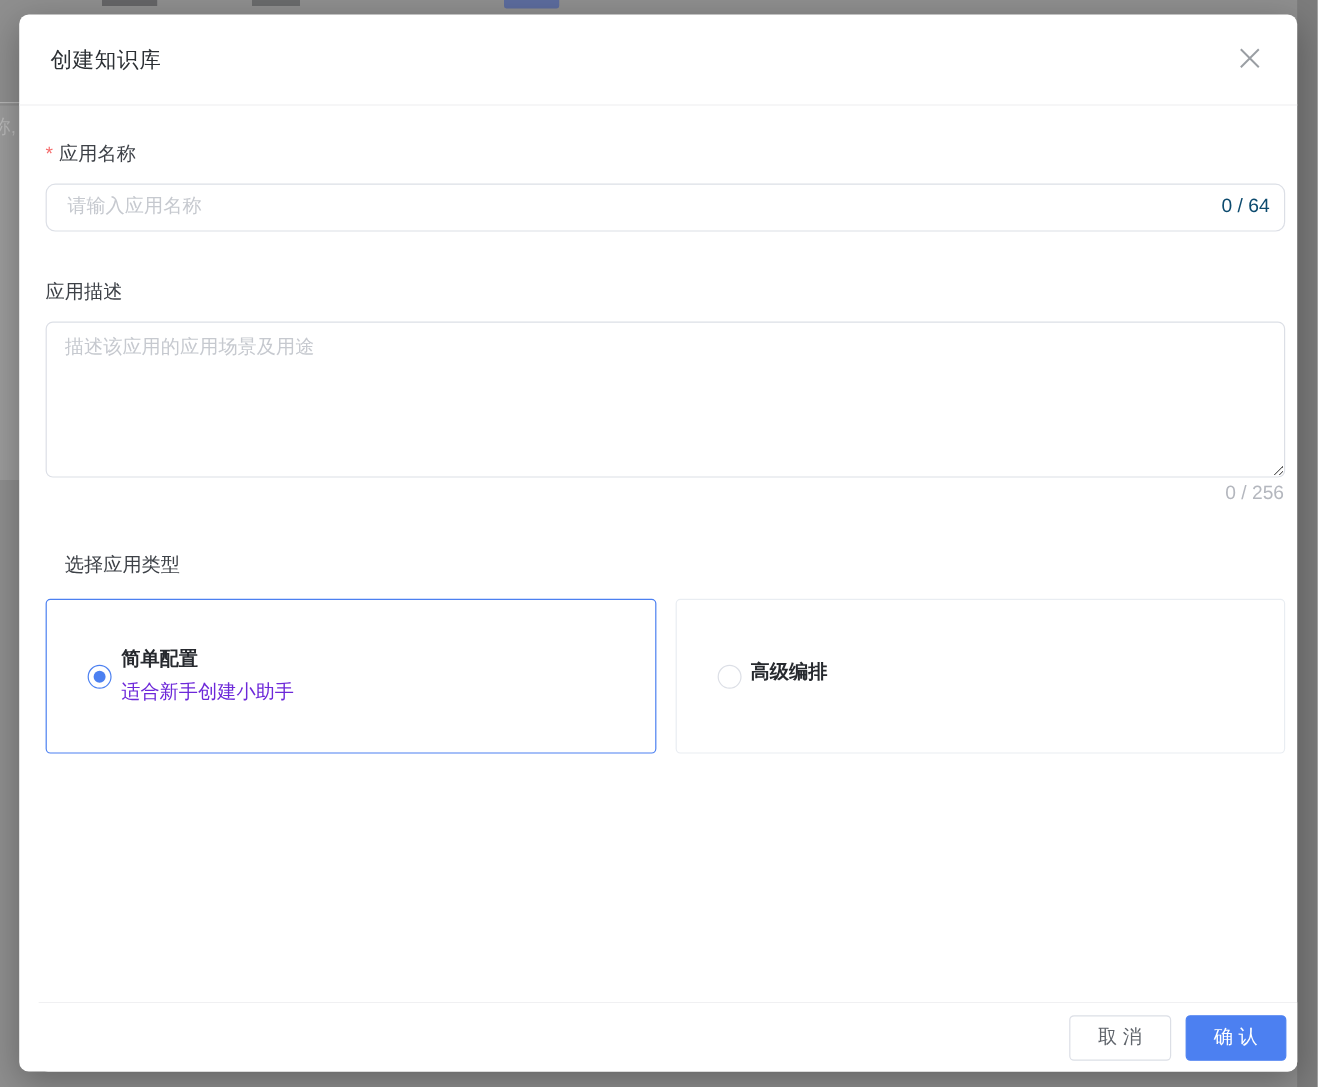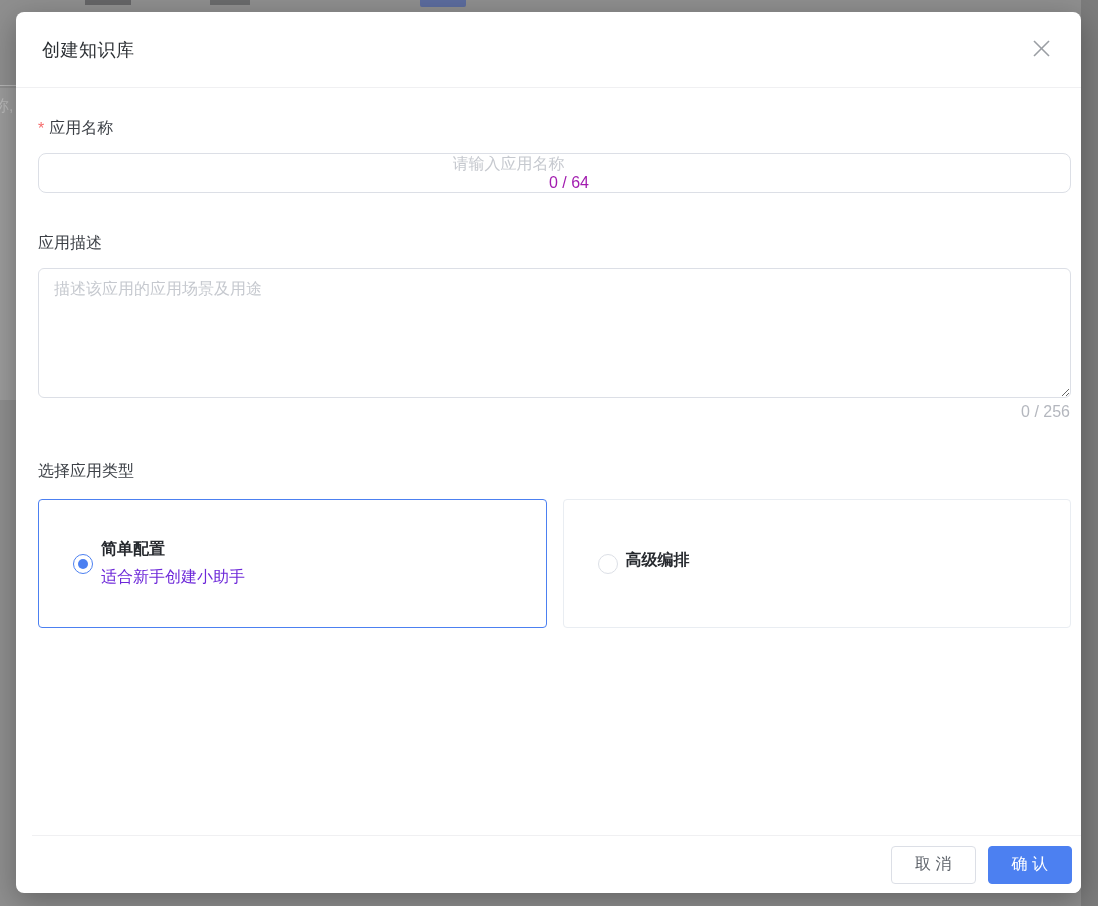--- a/index.html
+++ b/index.html
@@ -38,37 +38,37 @@
     cursor:pointer; background:none; border:none; padding:0;
   }
   .modal-body { padding:30px 10px 0 22px; }
   .form-label {
     display:flex; align-items:center; gap:5px;
     font-size:16px; color:#3d4147; margin-bottom:14px;
   }
   .required-star { color:#f56c6c; font-size:16px; }
   .input-wrap {
     height:40px; border:1px solid #dcdfe6; border-radius:8px; background:#fff;
-    display:flex; align-items:center; padding:0 12px 0 15px;flex-direction:column;
+    display:flex; align-items:center; padding:0 12px 0 15px;
   }
   .input-wrap input {
     flex:1; border:none; outline:none; font-size:16px; color:#333;
     font-family:"Liberation Sans", sans-serif; background:transparent; min-width:0;
   }
   .input-wrap input::placeholder, textarea::placeholder { color:#c6c9cf; opacity:1; }
-  .char-counter { font-size:16px; color:#a21caf; margin-left:26px; white-space:nowrap; }
+  .char-counter { font-size:16px; color:#0c4a6e; margin-left:26px; white-space:nowrap; }
   .field-gap { height:40px; }
   textarea.desc-area {
     display:block; width:100%; height:130px; resize:vertical;
     border:1px solid #dcdfe6; border-radius:6px; outline:none;
     padding:10px 15px; font-size:16px; color:#333;
     font-family:"Liberation Sans", sans-serif;
   }
   .counter-below { text-align:right; font-size:16px; color:#b4b7be; margin-top:5px; padding-right:1px; }
-  .type-label { margin-top:40px; margin-bottom:17px; }
+  .type-label { margin-top:40px; margin-bottom:17px;margin-left:16px; }
   .card-row { display:flex; gap:16px; }
   .type-card {
     flex:1; height:129px; background:#fff;
     border:1px solid #e9edf2; border-radius:4px;
     display:flex; align-items:center; padding-left:34px; cursor:pointer;
   }
   .type-card.selected { border-color:#4c80f1; }
   .radio-outer {
     width:20px; height:20px; border-radius:50%;
     border:1px solid #dcdfe6; background:#fff; position:relative; flex:none;

